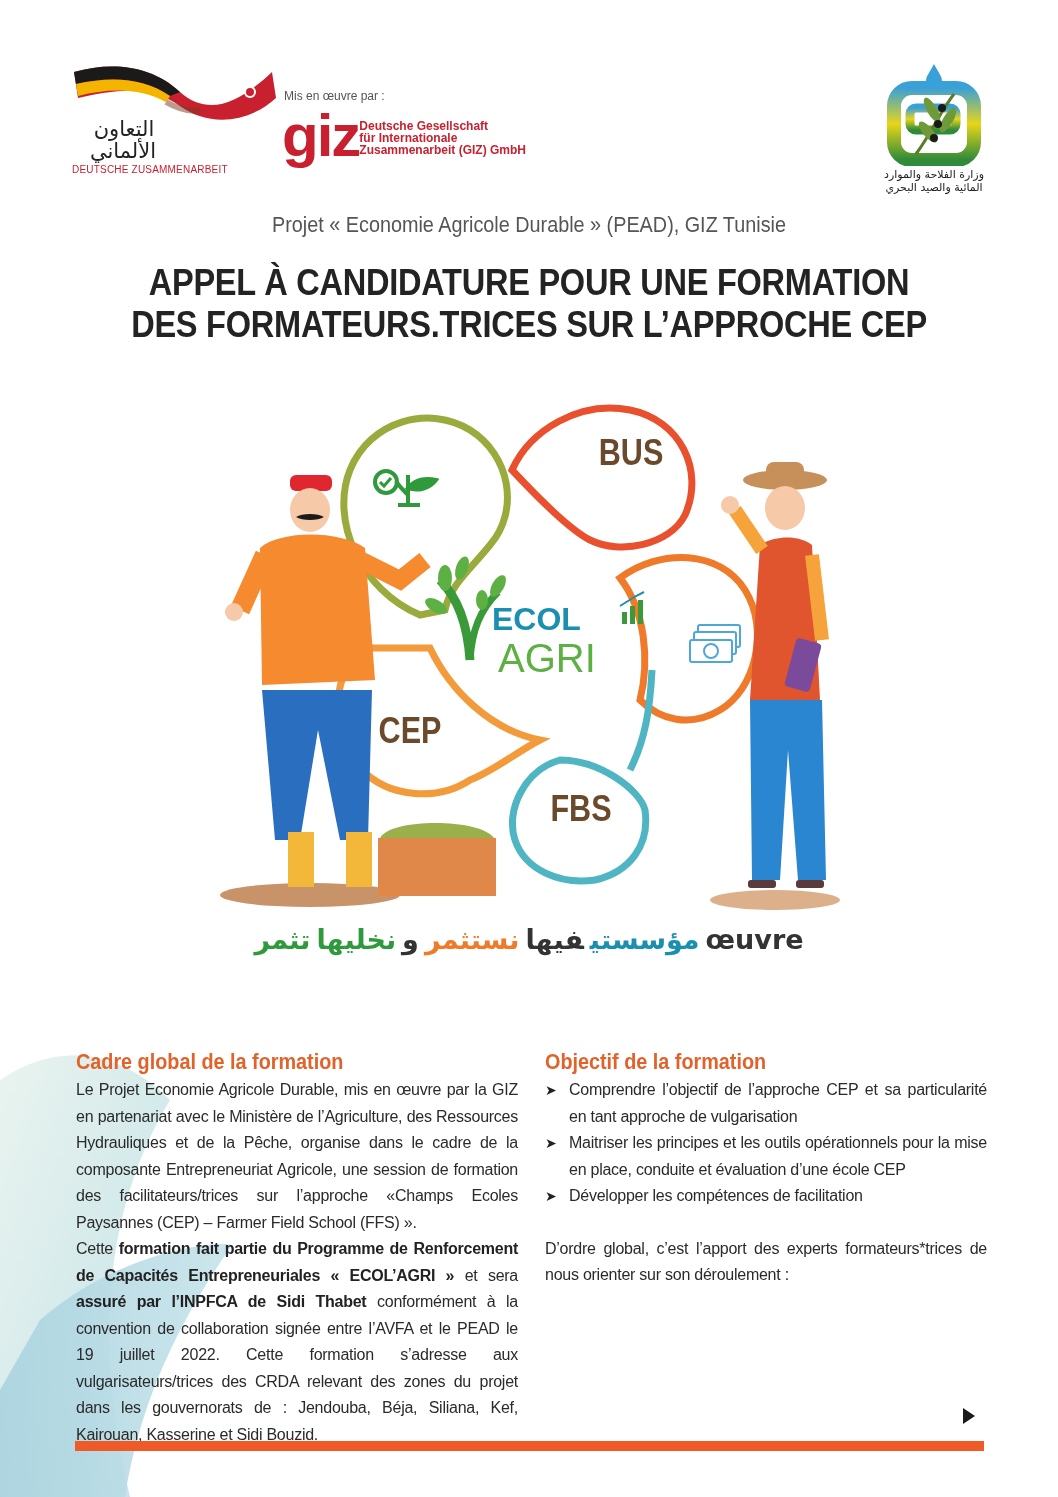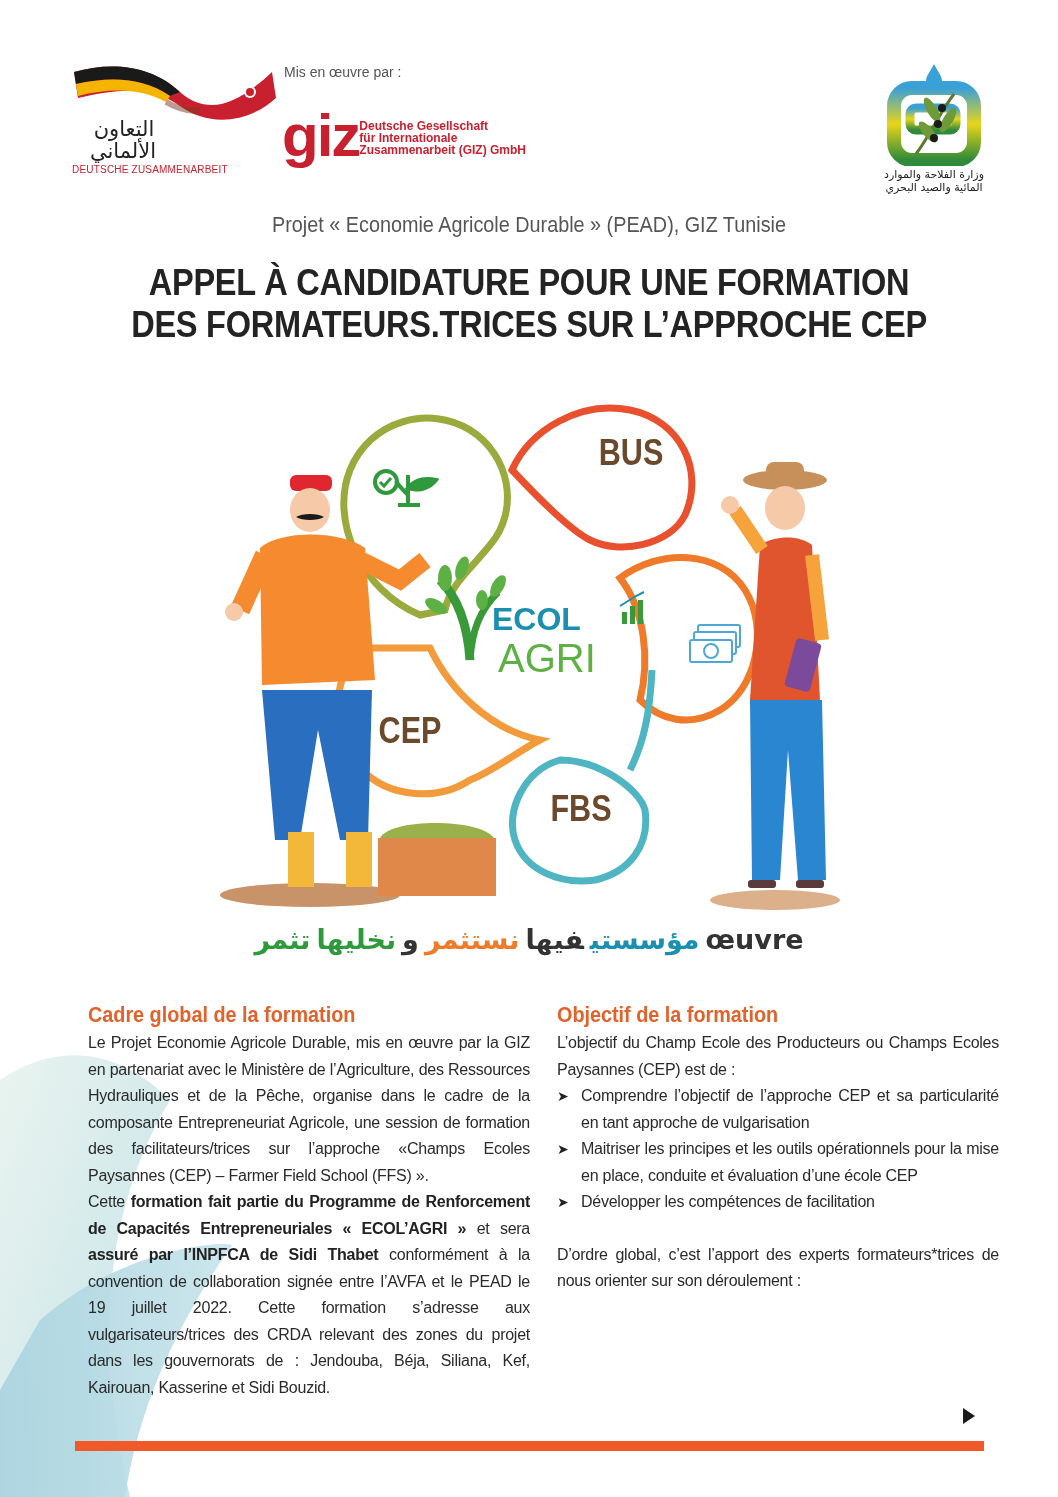--- a/index.html
+++ b/index.html
@@ -5,41 +5,41 @@
   * { box-sizing: border-box; margin: 0; padding: 0; }
   html, body { width: 1058px; height: 1497px; background: #ffffff; overflow: hidden; }
   body { position: relative; font-family: "Liberation Sans", sans-serif; color: #1e1e1e; }
 
   .bg-swoosh { position: absolute; left: 0; top: 0; width: 1058px; height: 1497px; pointer-events: none; }
 
   
   .logo-de { position: absolute; left: 70px; top: 62px; width: 210px; height: 120px; }
   .logo-de .arabic { position: absolute; left: 22px; top: 56px; font-family: "DejaVu Sans", sans-serif; font-size: 21px; line-height: 22px; color: #222; direction: rtl; text-align: center; width: 64px; }
   .logo-de .de-label { position: absolute; left: 2px; top: 102px; font-size: 10px; color: #c8202f; font-weight: normal; letter-spacing: 0.2px; white-space: nowrap; }
-  .mise { position: absolute; left: 284px; top: 64px; font-size: 14px; color: #555; text-align: center; }
+  .mise { position: absolute; left: 284px; top: 89px; font-size: 12px; color: #555; text-align: center; }
   .giz { position: absolute; left: 282px; top: 116px; display: flex; align-items: center; }
   .giz .giz-mark { font-family: "Liberation Sans", sans-serif; font-weight: bold; font-size: 60px; color: #c8202f; letter-spacing: -2px; line-height: 40px; height: 44px; }
   .giz .giz-text { margin-left: 0; font-size: 12px; line-height: 12px; color: #c8202f; font-weight: bold; }
 
   .logo-min { position: absolute; left: 876px; top: 62px; width: 120px; height: 135px; }
   .logo-min .ar { position: absolute; left: 0; top: 106px; width: 116px; text-align: center; font-family: "DejaVu Sans", sans-serif; font-size: 11px; line-height: 13px; color: #222; direction: rtl; }
 
   
   .subtitle { position: absolute; left: 0; top: 212px; width: 1058px; text-align: center; font-size: 22px; color: #555; font-family: "Liberation Sans Narrow", "Liberation Sans", sans-serif; transform: scaleX(0.9); transform-origin: 529px 0; }
   .main-title { position: absolute; left: 0; top: 262px; width: 1058px; text-align: center; font-size: 37px; line-height: 42px; font-weight: bold; color: #232323; letter-spacing: -0.3px; transform: scaleX(0.88); transform-origin: 529px 0; }
 
   
   .illus { position: absolute; left: 0; top: 380px; width: 1058px; height: 560px; }
   .bubble-label { position: absolute; font-weight: bold; color: #6b4a2b; font-size: 36px; transform: scaleX(0.85); }
 
   .slogan { position: absolute; left: 0; top: 924px; width: 1058px; text-align: center; direction: rtl; font-family: "DejaVu Sans", sans-serif; font-weight: bold; font-size: 27px; }
   .slogan span { margin: 0 3px; }
 
   
-  .col { position: absolute; top: 1000px; width: 442px; font-size: 16px; line-height: 26.5px; color: #2a2a2a; font-family: "Liberation Sans Narrow", "Liberation Sans", sans-serif; margin-left: 12px; }
+  .col { position: absolute; top: 1047px; width: 442px; font-size: 16px; line-height: 26.5px; color: #2a2a2a; font-family: "Liberation Sans Narrow", "Liberation Sans", sans-serif; }
   .col-left { left: 76px; }
   .col-right { left: 545px; }
   .sec-title { color: #e2622a; font-weight: bold; font-size: 22px; line-height: 30px; transform: scaleX(0.9); transform-origin: 0 0; white-space: nowrap; }
   .para { text-align: justify; letter-spacing: -0.25px; }
   .para b { font-weight: bold; color: #222; }
   .bullets { list-style: none; }
   .bullets li { position: relative; padding-left: 24px; text-align: justify; letter-spacing: -0.25px; }
   .bullets li .chev { position: absolute; left: 0; top: 0; font-size: 14px; color: #222; }
   .gap { height: 26px; }
 
@@ -205,21 +205,20 @@
 </div>
 
 <div class="col col-left">
   <div class="sec-title">Cadre global de la formation</div>
   <p class="para">Le Projet Economie Agricole Durable, mis en œuvre par la GIZ en partenariat avec le Ministère de l’Agriculture, des Ressources Hydrauliques et de la Pêche, organise dans le cadre de la composante Entrepreneuriat Agricole, une session de formation des facilitateurs/trices sur l’approche «Champs Ecoles Paysannes (CEP) – Farmer Field School (FFS) ».</p>
   <p class="para"><span>Cette </span><b>formation fait partie du Programme de Renforcement de Capacités Entrepreneuriales « ECOL’AGRI »</b><span> et sera </span><b>assuré par l’INPFCA de Sidi Thabet</b><span> conformément à la convention de collaboration signée entre l’AVFA et le PEAD le 19 juillet 2022.  Cette formation s’adresse aux vulgarisateurs/trices des CRDA relevant des zones du projet dans les gouvernorats de : Jendouba, Béja, Siliana, Kef, Kairouan, Kasserine et Sidi Bouzid.</span></p>
 </div>
 
 <div class="col col-right">
   <div class="sec-title">Objectif de la formation</div>
-  <p class="para">L’objectif du Champ Ecole des Producteurs ou Champs Ecoles Paysannes (CEP) est de :</p>
   <ul class="bullets">
     <li><span class="chev">➤</span><span>Comprendre l’objectif de l’approche CEP et sa particularité en tant approche de vulgarisation</span></li>
     <li><span class="chev">➤</span><span> Maitriser les principes et les outils opérationnels pour la mise en place, conduite et évaluation d’une école CEP</span></li>
     <li><span class="chev">➤</span><span> Développer les compétences de facilitation</span></li>
   </ul>
   <div class="gap"></div>
   <p class="para">D’ordre global, c’est l’apport des experts formateurs*trices de nous orienter sur son déroulement :</p>
 </div>
 
 <div class="next-arrow"></div>

